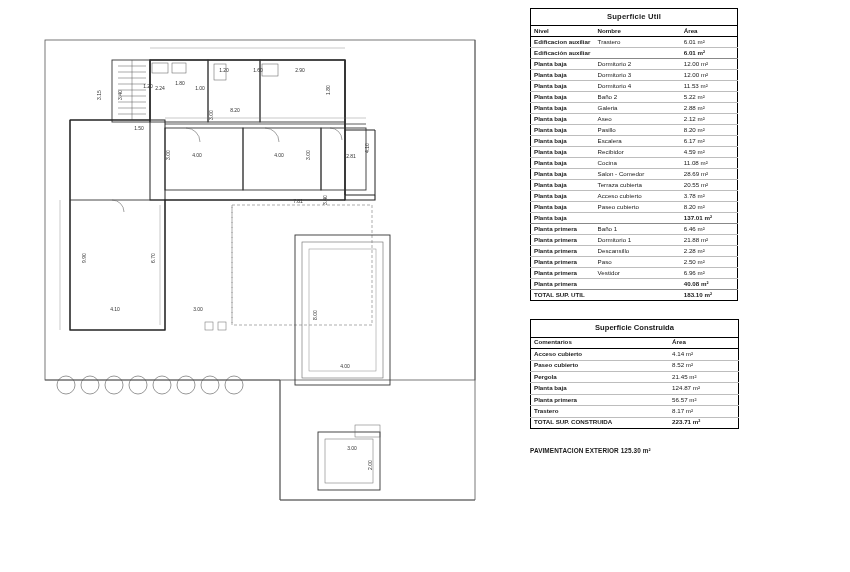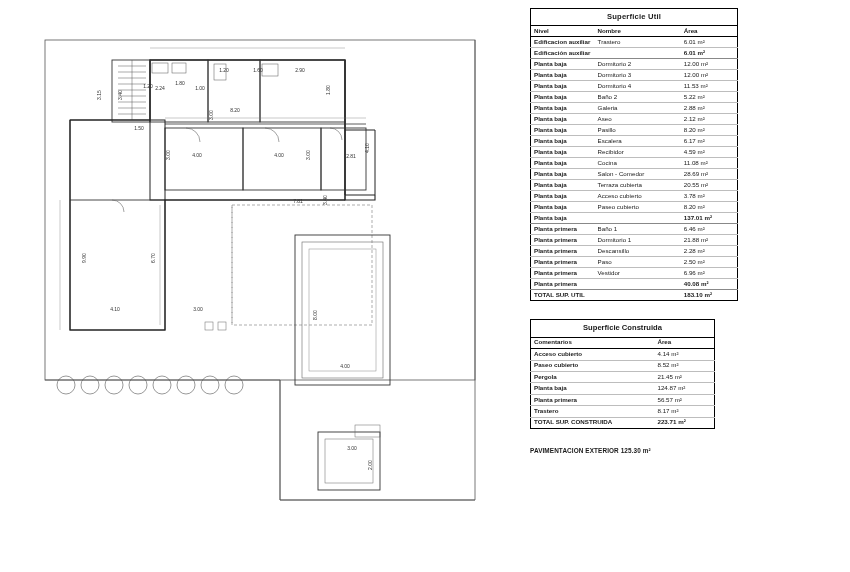--- a/index.html
+++ b/index.html
@@ -72,21 +72,21 @@
 
   .row-line td { border-bottom: 0.35px solid #bdbdbd; }
   .row-sub td { font-weight: bold; border-bottom: 0.6px solid #888; }
   .row-total td { font-weight: bold; border-bottom: 0.8px solid #000; }
 
   .b { font-weight: bold; }
 
   #construida-wrap { margin-top: 18px; }
 
   .tbl2 {
-    width: 185px;
+    width: 209px;
     border-collapse: collapse;
     font-size: 6.2px;
     line-height: 1.1;
   }
   .tbl2 caption {
     border: 0.8px solid #000;
     border-bottom: none;
     font-weight: bold;
     font-size: 7.6px;
     padding: 4px 0;

